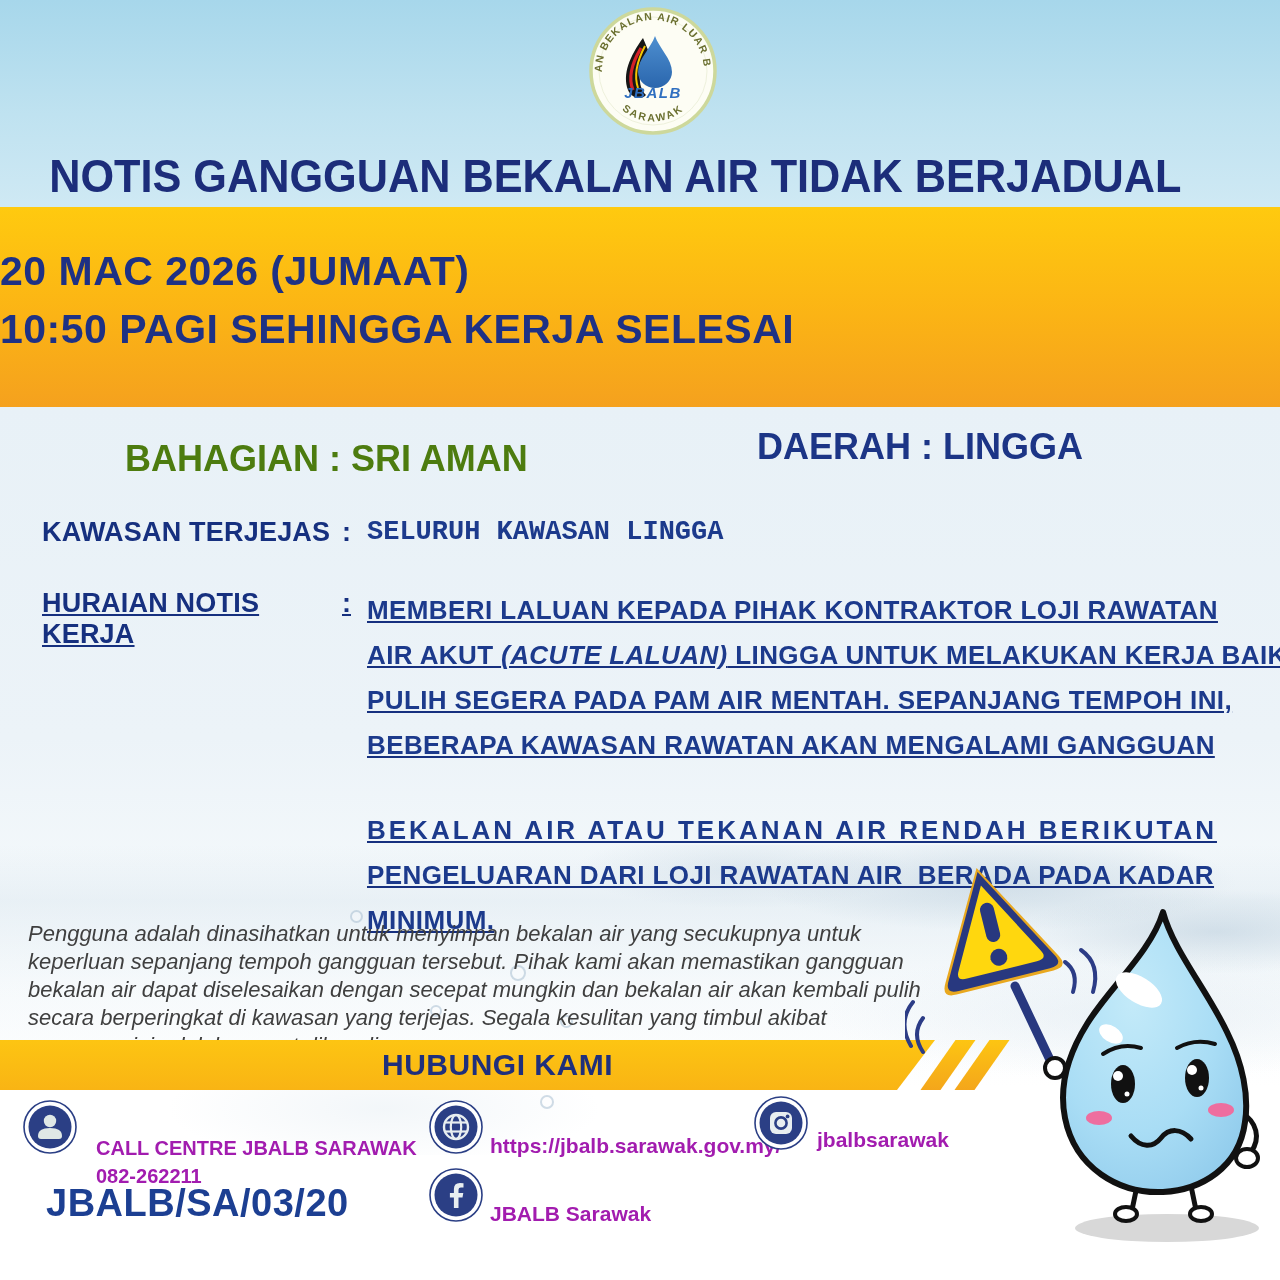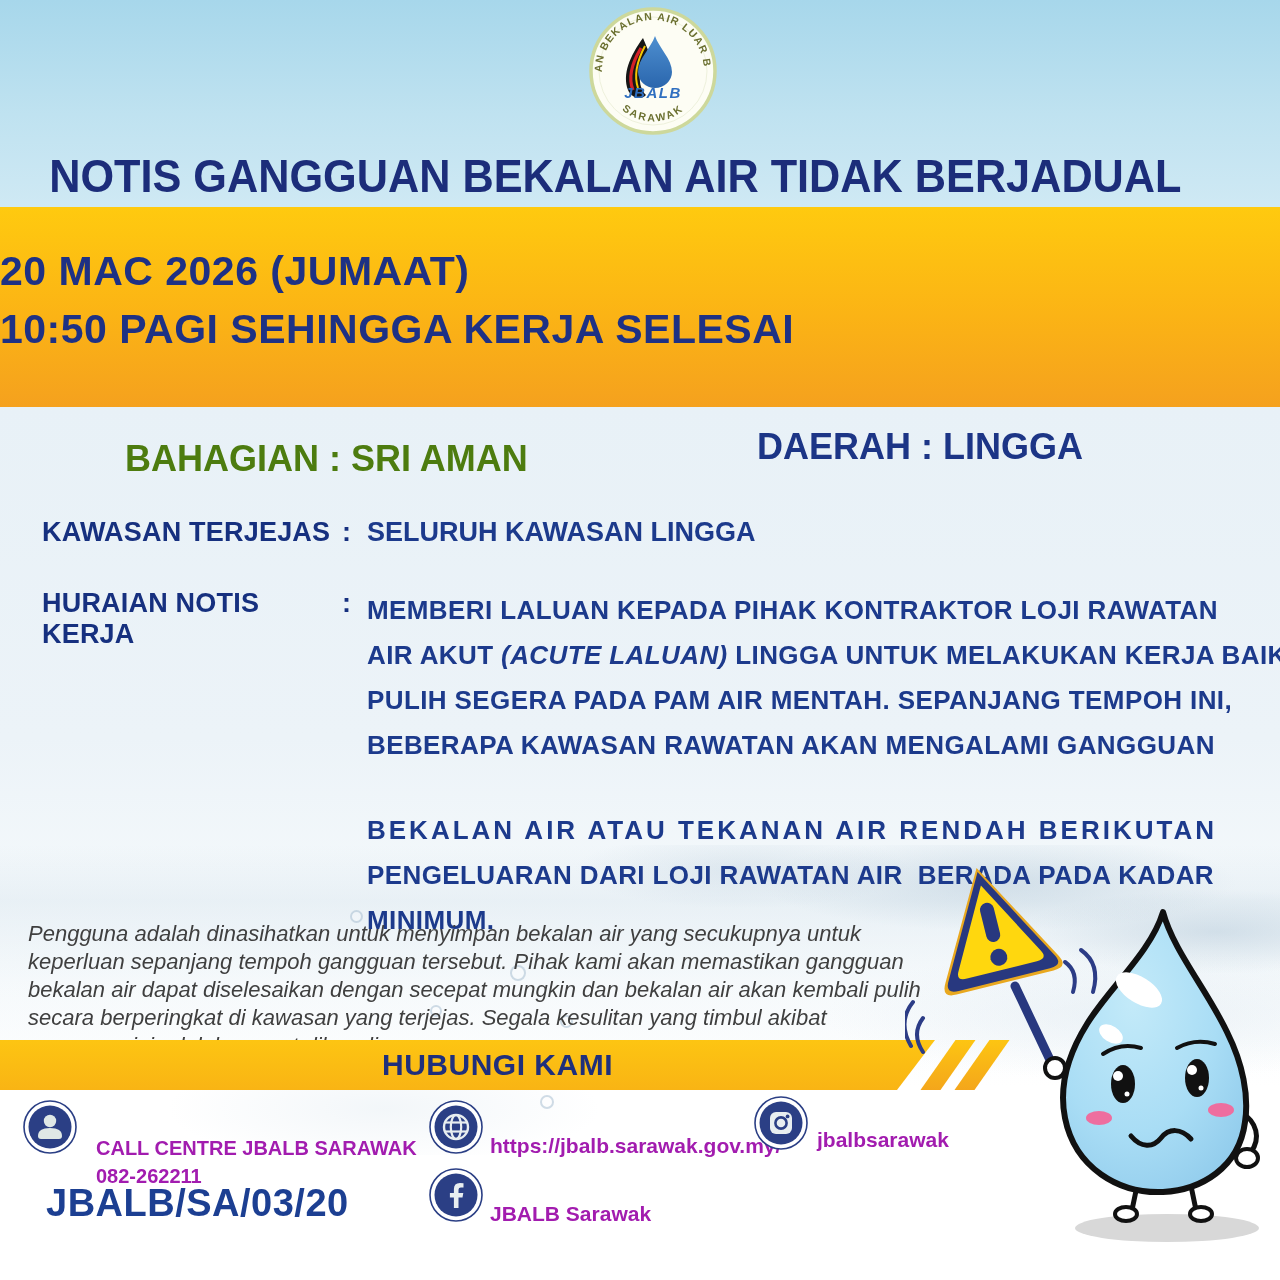--- a/index.html
+++ b/index.html
@@ -35,24 +35,24 @@
   .date-line1{font-size:41px;letter-spacing:.5px;}
   .date-line2{font-size:41px;margin-top:11px;letter-spacing:.5px;}
 
   
   .bahagian{position:absolute;left:125px;top:438px;font-size:36px;font-weight:bold;color:#4d7c0f;white-space:pre;}
   .daerah{position:absolute;left:733px;top:426px;font-size:36px;font-weight:bold;color:#1c3586;white-space:pre;margin-left:24px;}
 
   
   .detail-row{position:absolute;left:42px;width:1160px;display:flex;align-items:flex-start;color:#16307f;}
   .row-kawasan{top:517px;}
-  .row-huraian{top:588px;}
+  .row-huraian{top:588px;text-decoration:underline;}
   .d-label{width:300px;font-size:27px;font-weight:bold;flex:0 0 300px;letter-spacing:.2px;}
   .d-colon{width:25px;flex:0 0 25px;font-size:27px;font-weight:bold;}
-  .d-value{font-size:27px;font-weight:bold;color:#1c3a8c;}
+  .d-value{font-size:27px;font-weight:bold;color:#1c3a8c;font-family:Liberation Mono, monospace;}
   .h-lines{font-size:26px;font-weight:bold;color:#1c3a8c;}
   .h-line{line-height:45px;white-space:pre;letter-spacing:.4px;}
   .h-italic{font-style:italic;}
   .ls-wide{letter-spacing:3px;margin-top:40px;}
 
   
   .disclaimer{position:absolute;left:28px;top:920px;width:895px;
       font-style:italic;font-size:22px;line-height:28px;color:#3f3f3f;}
 
   

